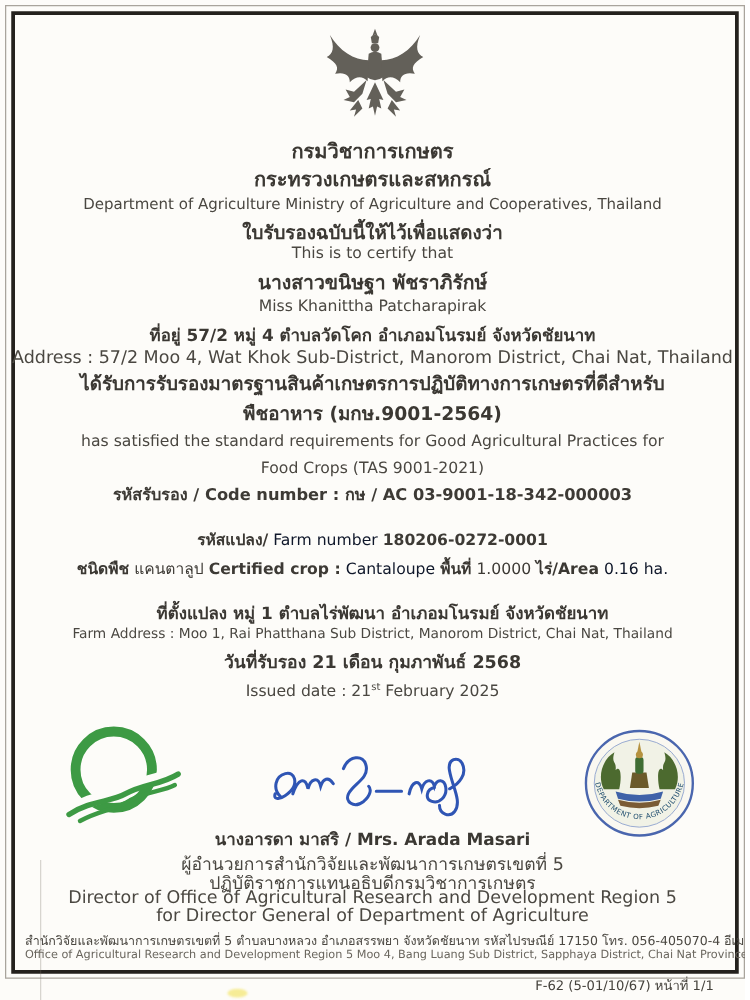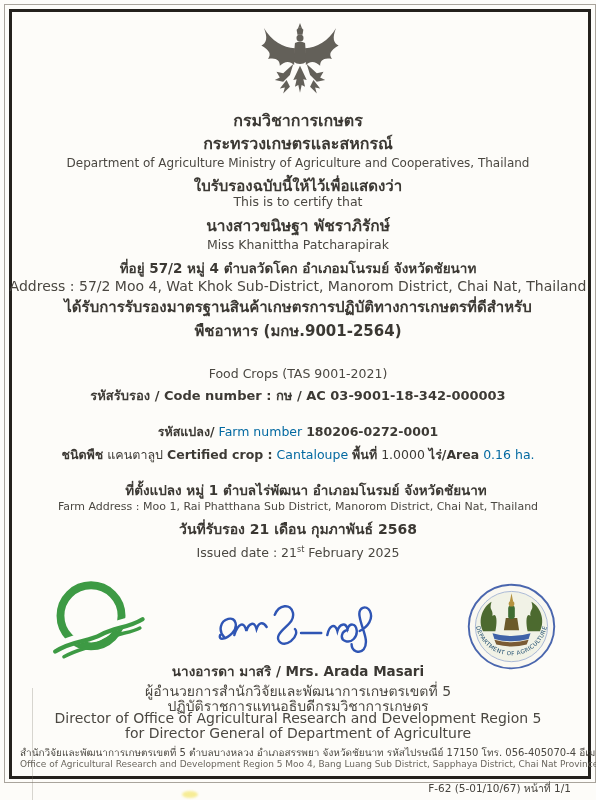--- a/index.html
+++ b/index.html
@@ -6,21 +6,21 @@
   .page{
     position:relative;width:596px;height:800px;background:#fdfcf9;
     font-family:"DejaVu Sans","Liberation Sans",sans-serif;
     color:#3d3a35;overflow:hidden;
   }
   .outer-line{position:absolute;left:4px;top:4px;width:590px;height:777px;border:1px solid #a9a49c;}
   .frame{position:absolute;left:9px;top:9px;width:576px;height:764px;border:3px solid #24211d;background:transparent;}
   .line{position:absolute;left:0;right:0;text-align:center;white-space:nowrap;}
   .th-b{font-weight:bold;color:#3b3833;}
   .en{color:#4a4741;}
-  .dim{color:#0369a1;}
+  .dim{color:#0f172a;}
   .sz16{font-size:16px;} .sz155{font-size:15.5px;} .sz15{font-size:15px;}
   .sz135{font-size:13.5px;} .sz13{font-size:13px;} .sz125{font-size:12.5px;}
   .sz12{font-size:12px;} .sz115{font-size:14px;} .sz11{font-size:11px;}
   .semibold{font-weight:600;}
   .dates-row{position:absolute;top:518px;left:42px;right:42px;display:flex;}
   .date-col{flex:1;text-align:center;white-space:nowrap;}
   .date-th{font-size:14px;font-weight:bold;color:#3b3833;}
   .date-en{font-size:12.5px;color:#4a4741;margin-top:5px;}
   sup{font-size:8px;}
   .art{position:absolute;}
@@ -61,20 +61,21 @@
   <div class="line en sz125" style="top:194px;">This is to certify that</div>
 
   <div class="line th-b sz155" style="top:213px;">นางสาวขนิษฐา พัชราภิรักษ์</div>
   <div class="line en sz125" style="top:237px;">Miss Khanittha Patcharapirak</div>
 
   <div class="line th-b sz135" style="top:257px;">ที่อยู่ 57/2 หมู่ 4 ตำบลวัดโคก อำเภอมโนรมย์ จังหวัดชัยนาท</div>
   <div class="line en sz115" style="top:278px;">Address : 57/2 Moo 4, Wat Khok Sub-District, Manorom District, Chai Nat, Thailand</div>
 
   <div class="line th-b sz15" style="top:295px;">ได้รับการรับรองมาตรฐานสินค้าเกษตรการปฏิบัติทางการเกษตรที่ดีสำหรับ</div>
   <div class="line th-b sz15" style="top:319px;">พืชอาหาร (มกษ.9001-2564)</div>
+  <div class="line en sz125" style="top:345px;">has satisfied the standard requirements for Good Agricultural Practices for</div>
   <div class="line en sz125" style="top:366px;">Food Crops (TAS 9001-2021)</div>
 
   <div class="line sz13 semibold" style="top:385px;">
     <span>รหัสรับรอง / Code number :</span>
     <span>กษ / AC 03-9001-18-342-000003</span>
   </div>
 
   <div class="line sz125" style="top:422px;">
     <span class="th-b">รหัสแปลง/</span>
     <span class="dim">Farm number</span>

